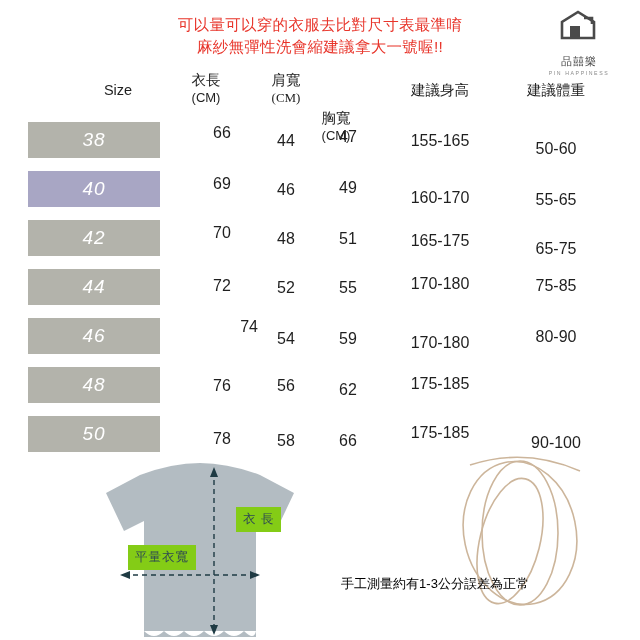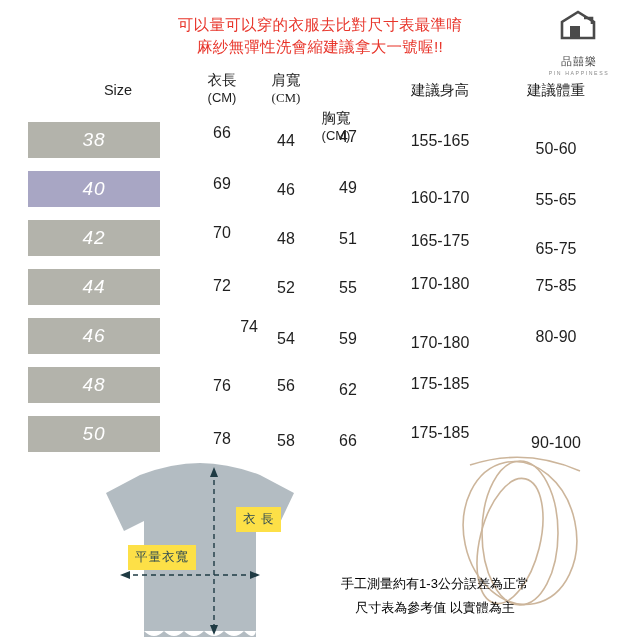--- a/index.html
+++ b/index.html
@@ -115,21 +115,21 @@
   
   .illus {
     position: absolute;
     left: 0;
     top: 455px;
     width: 640px;
     height: 185px;
   }
   .tag {
     position: absolute;
-    background: #fde047;
+    background: #84cc16;
     color: #2f4a52;
     font-size: 12.5px;
     padding: 4px 7px;
     letter-spacing: 1px;
     white-space: nowrap;
   }
   .foot-note {
     position: absolute;
     left: 270px;
     top: 572px;
@@ -160,21 +160,21 @@
     <div class="name">品囍樂</div>
     <div class="sub">PIN HAPPINESS</div>
   </div>
 
   <div class="table">
 
     <div class="thead">
       <div class="th" style="left:40px; top:16px; width:100px;">
         <span>Size</span>
       </div>
-      <div class="th" style="left:158px; top:6px; width:72px;">
+      <div class="th" style="left:142px; top:6px; width:72px;">
         <span>衣長</span>
         <span class="unit">(CM)</span>
       </div>
       <div class="th" style="left:222px; top:6px; width:72px;font-family:Liberation Serif, serif;">
         <span>肩寬</span>
         <span class="unit">(CM)</span>
       </div>
       <div class="th" style="left:272px; top:6px; width:72px;margin-top:38px;">
         <span>胸寬</span>
         <span class="unit">(CM)</span>
@@ -287,16 +287,15 @@
         <polygon points="260,120 250,116 250,124"></polygon>
       </g>
     </svg>
 
     <div class="tag" style="left:236px; top:52px;">衣 長</div>
     <div class="tag" style="left:128px; top:90px;">平量衣寬</div>
   </div>
 
   <div class="foot-note">
     <div>手工測量約有1-3公分誤差為正常</div>
-    <div>尺寸表為參考值 以實體為主</div>
   </div>
 
 </div>
 
 </body></html>

